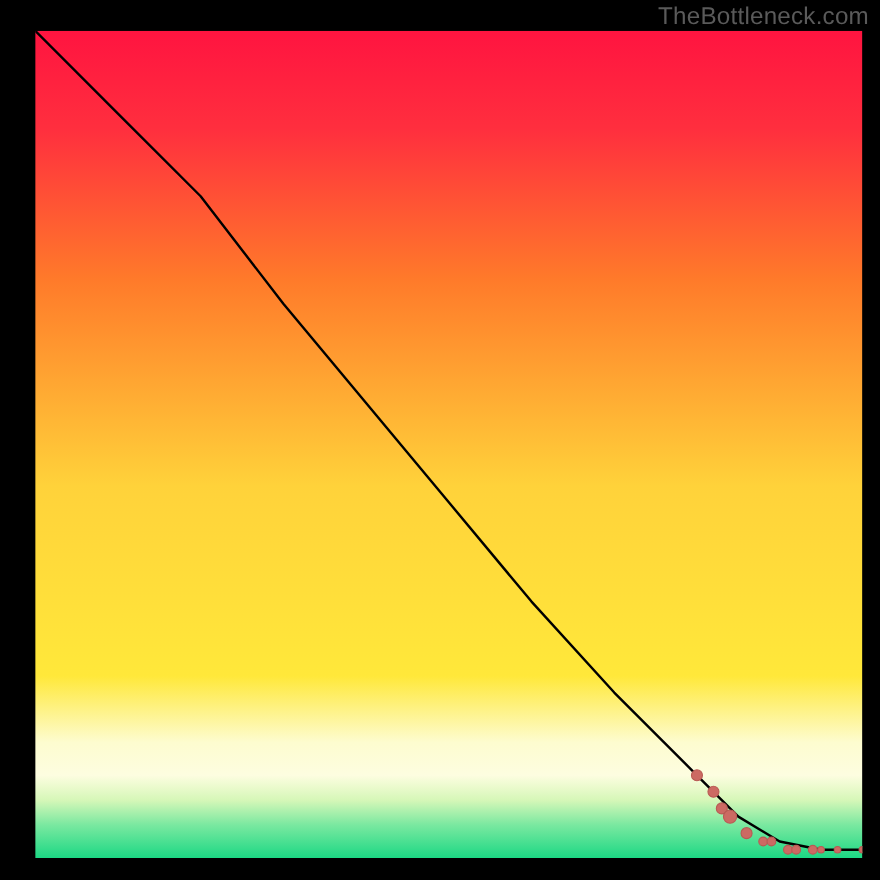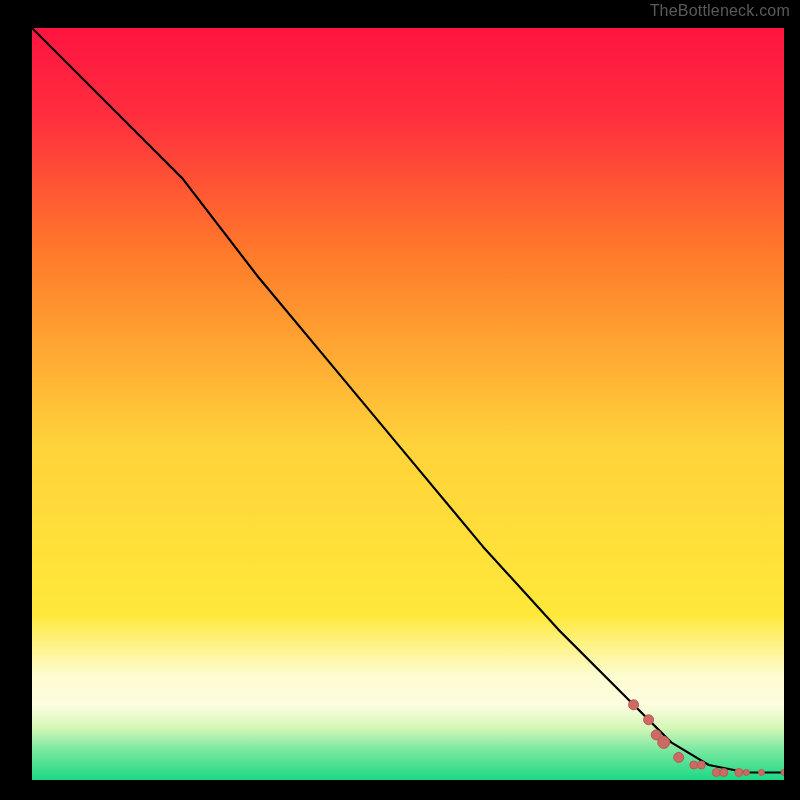--- a/index.html
+++ b/index.html
@@ -15,21 +15,21 @@
     position: relative;
     width: 800px;
     height: 800px;
     background: #000;
   }
   .watermark {
     position: absolute;
     top: 2px;
     right: 10px;
     color: #5a5a5a;
-    font-size: 16px;
+    font-size: 22px;
     font-weight: 500;
     letter-spacing: 0.2px;
     z-index: 5;
   }
   .plot {
     position: absolute;
     left: 32px;
     top: 28px;
     width: 752px;
     height: 752px;

